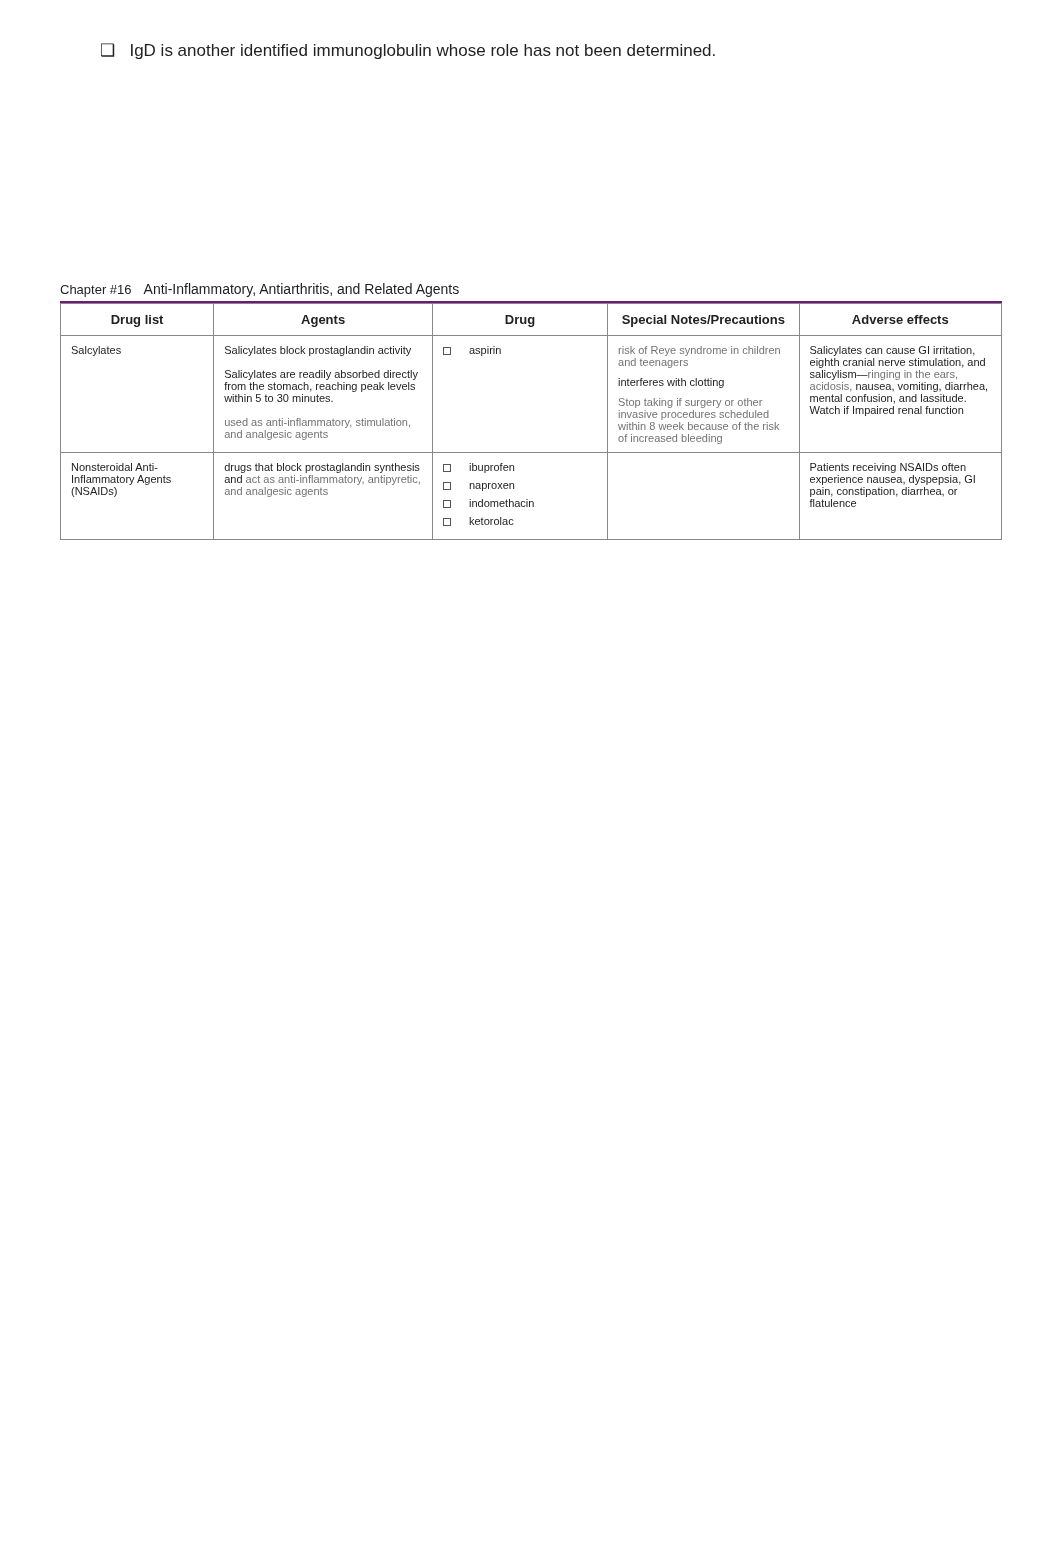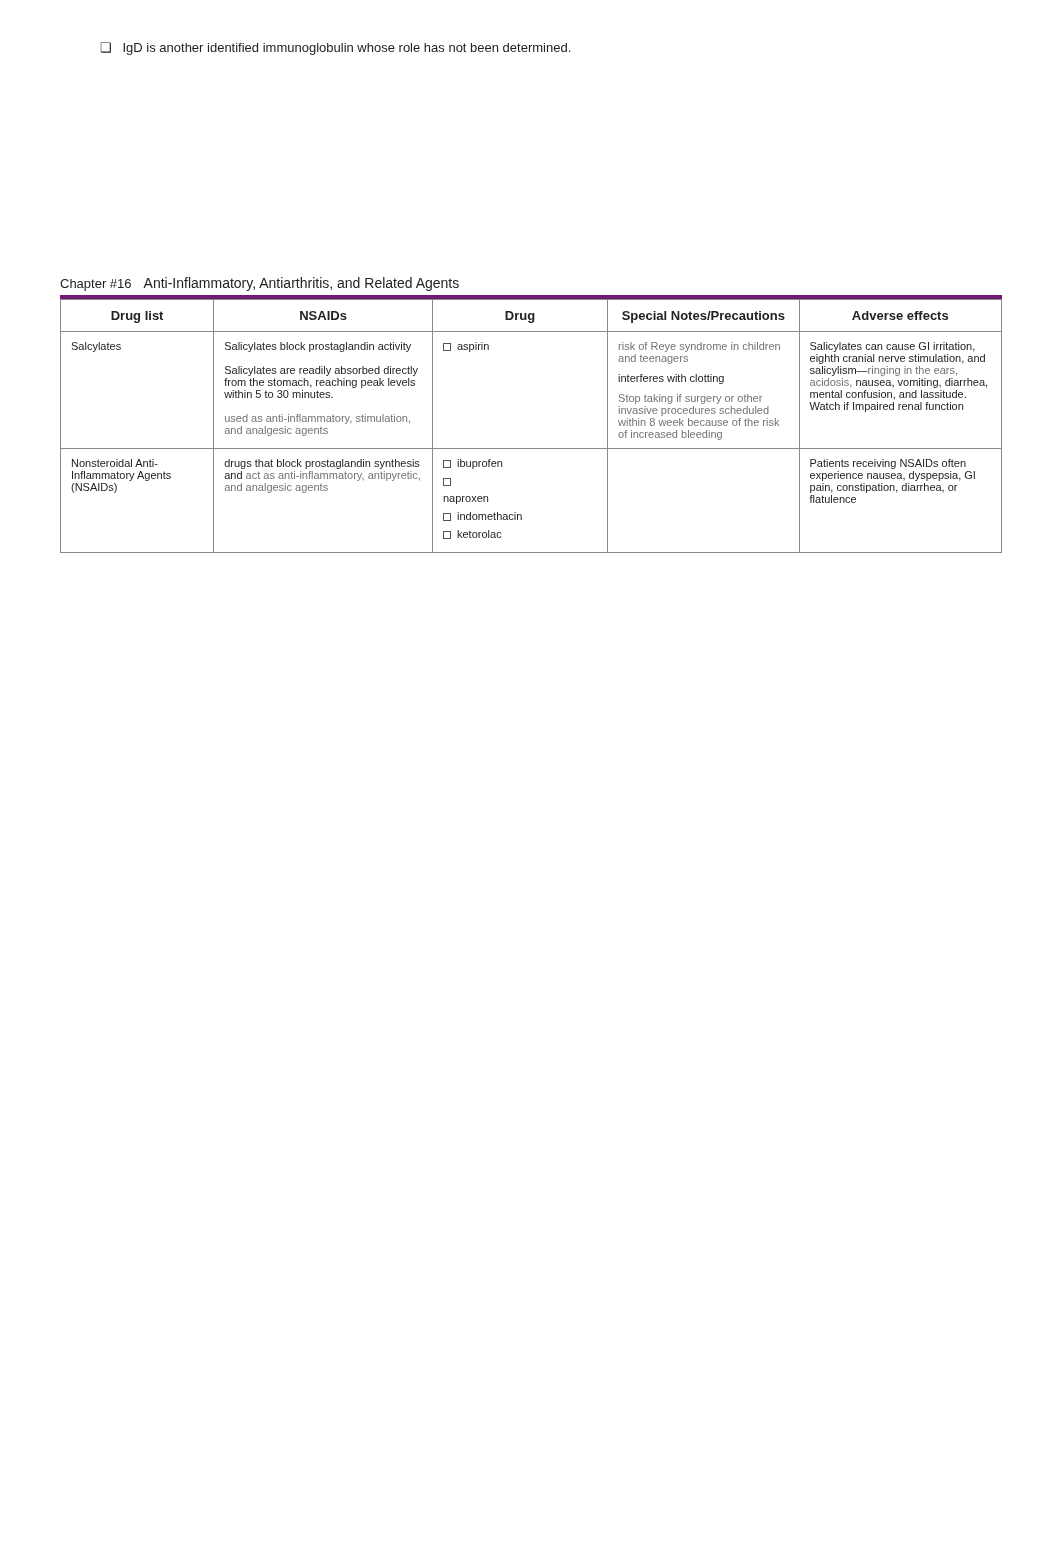--- a/index.html
+++ b/index.html
@@ -14,33 +14,33 @@
       background: #fff;
       color: #222;
       width: 1062px;
       min-height: 1561px;
       padding: 40px 60px;
     }
 
     .top-note {
       margin-bottom: 220px;
       padding-left: 40px;
-      font-size: 13px;
+      font-size: 17px;
     }
 
     .chapter-section {
       margin-bottom: 20px;
     }
 
     .chapter-title-row {
       display: flex;
       align-items: baseline;
       gap: 12px;
       margin-bottom: 0;
-      border-bottom: 4px solid #701a75;
+      border-bottom: 2px solid #701a75;
       padding-bottom: 4px;
     }
 
     .chapter-num {
       font-size: 13px;
       color: #222;
       white-space: nowrap;
     }
 
     .chapter-title {
@@ -71,21 +71,21 @@
     .col-action   { width: 200px; }
     .col-drug     { width: 160px; }
     .col-special  { width: 175px; }
     .col-adverse  { width: 185px; }
 
     .red { color: #737373; }
 
     .drug-list-item {
       display: flex;
       align-items: flex-start;
-      gap: 6px;
+      gap: 18px;
       margin-bottom: 4px;
     }
 
     .bullet-sq {
       display: inline-block;
       width: 8px;
       height: 8px;
       border: 1px solid #555;
       margin-top: 3px;
       flex-shrink: 0;
@@ -107,21 +107,21 @@
 <div class="chapter-section">
   <div class="chapter-title-row">
     <span class="chapter-num">Chapter #16</span>
     <span class="chapter-title">Anti-Inflammatory, Antiarthritis, and Related Agents</span>
   </div>
 
   <table>
     <thead>
       <tr>
         <th class="col-druglist">Drug list</th>
-        <th class="col-action">NSAIDs</th>
+        <th class="col-action">Agents</th>
         <th class="col-drug">Drug</th>
         <th class="col-special">Special Notes/Precautions</th>
         <th class="col-adverse">Adverse effects</th>
       </tr>
     </thead>
     <tbody>
 
       <tr>
         <td class="col-druglist">
           <span>Salcylates</span>
@@ -152,21 +152,21 @@
           <span>Nonsteroidal Anti-Inflammatory Agents (NSAIDs)</span>
         </td>
         <td class="col-action action-text">
           <p>drugs that block prostaglandin synthesis and <span class="red">act as anti-inflammatory, antipyretic, and analgesic agents</span></p>
         </td>
         <td class="col-drug">
           <div class="drug-list-item">
             <span class="bullet-sq"></span>
             <span>ibuprofen</span>
           </div>
-          <div class="drug-list-item" style="margin-top:6px;flex-direction:column;">
+          <div class="drug-list-item" style="margin-top:6px;">
             <span class="bullet-sq"></span>
             <span>naproxen</span>
           </div>
           <div class="drug-list-item" style="margin-top:6px;">
             <span class="bullet-sq"></span>
             <span>indomethacin</span>
           </div>
           <div class="drug-list-item" style="margin-top:6px;">
             <span class="bullet-sq"></span>
             <span>ketorolac</span>

